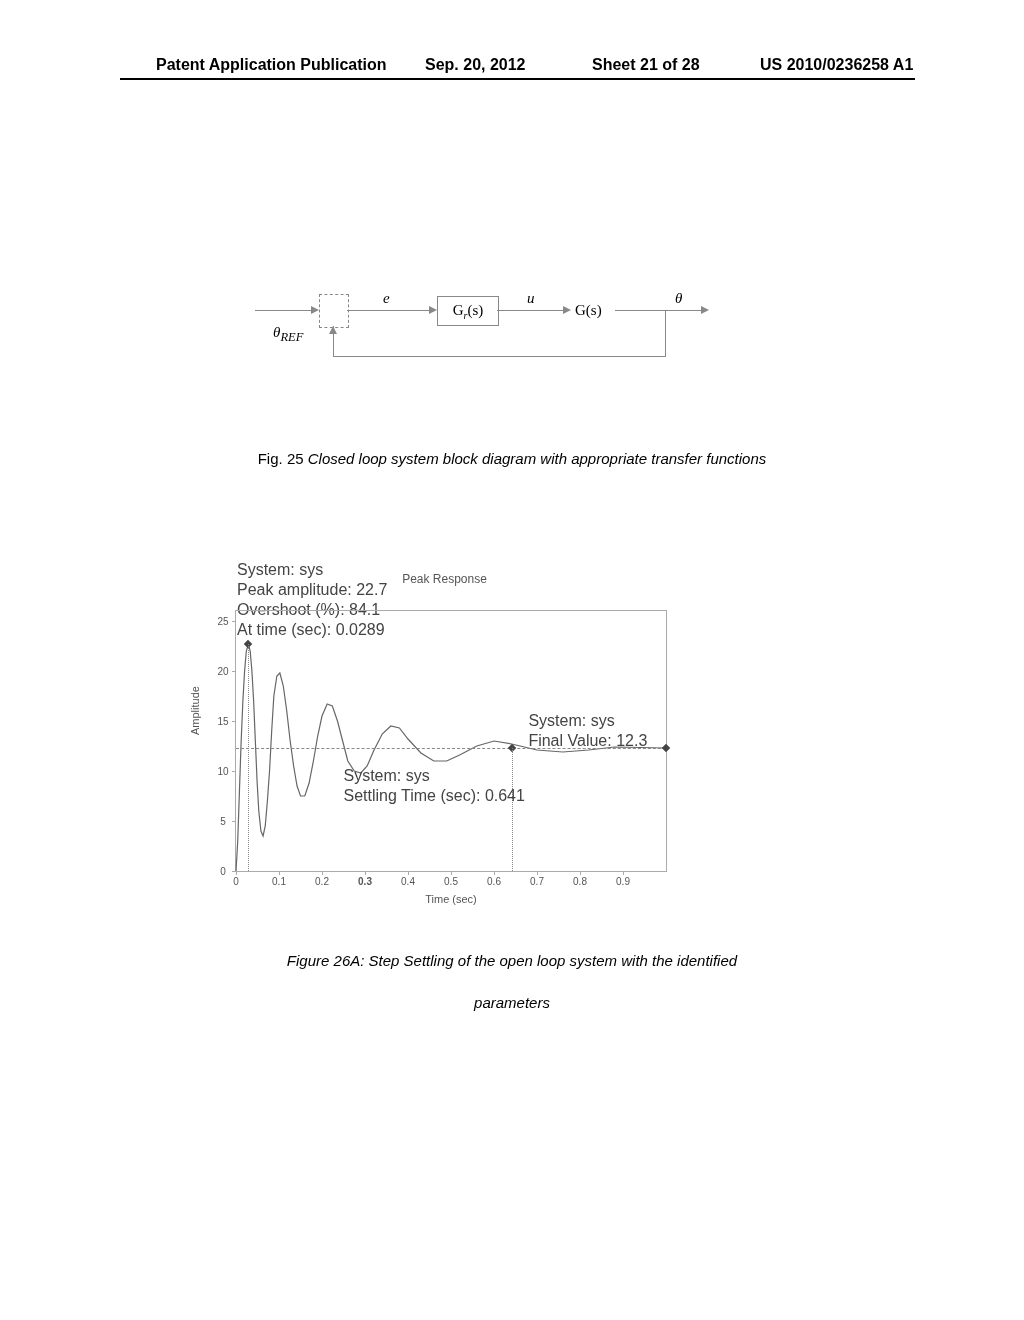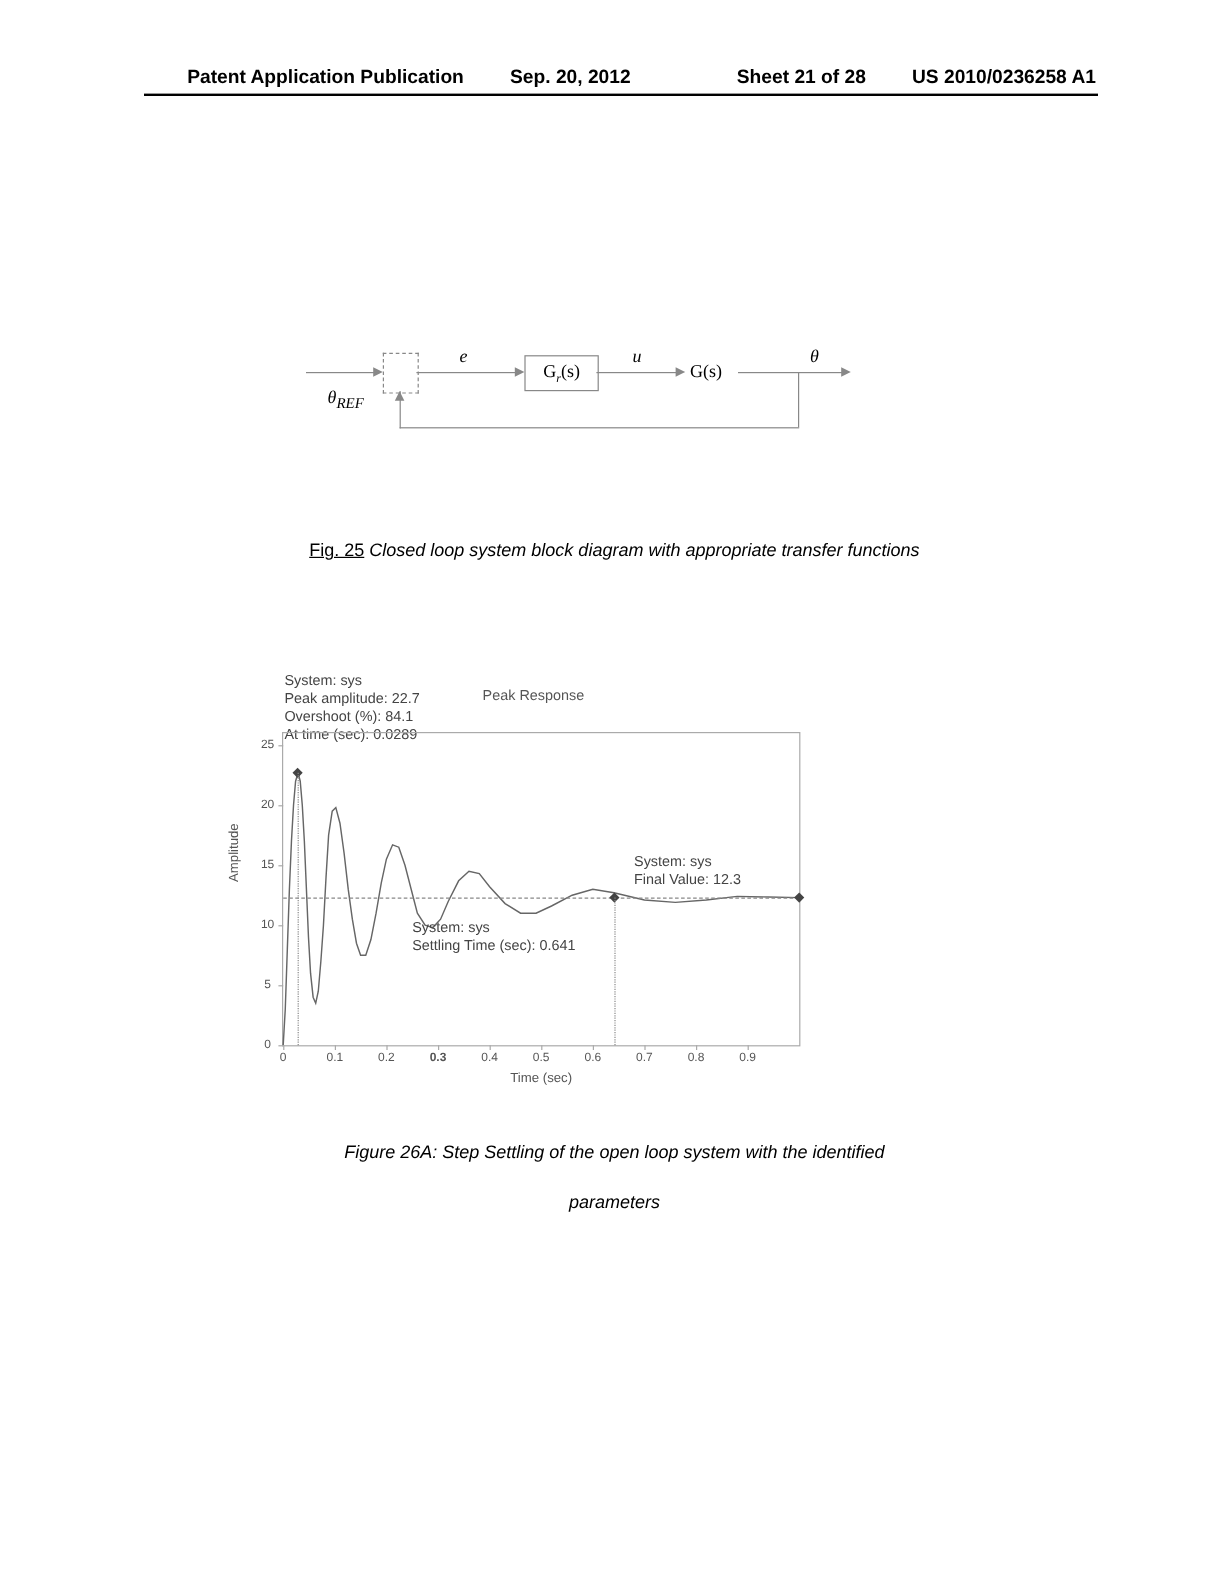--- a/index.html
+++ b/index.html
@@ -15,21 +15,21 @@
   .header {
     position: absolute;
     top: 56px;
     left: 0;
     width: 100%;
     font-size: 16px;
     font-weight: bold;
   }
   .header .left { position: absolute; left: 120px; margin-left: 36px; }
   .header .center { position: absolute; left: 425px; }
-  .header .right1 { position: absolute; left: 614px; }
+  .header .right1 { position: absolute; left: 592px; }
   .header .right2 { position: absolute; left: 760px; }
 
   .hr-line {
     position: absolute;
     top: 78px;
     left: 120px;
     width: 795px;
     border-top: 2px solid #000;
   }
 
@@ -67,21 +67,21 @@
 
   .fig25-cap {
     position: absolute;
     top: 450px;
     left: 0; width: 100%;
     text-align: center;
     font-size: 15px;
     font-family: Arial, sans-serif;
     font-style: italic;
   }
-  .fig25-cap .prefix { font-style: normal; text-decoration: underline; }
+  .fig25-cap .prefix { font-style: normal; }
 
   
   .chart {
     position: absolute;
     top: 560px;
     left: 175px;
     width: 490px;
     height: 340px;
     font-family: Arial, sans-serif;
     font-size: 10px;
@@ -117,21 +117,21 @@
   .marker {
     position: absolute;
     width: 6px; height: 6px;
     background: #444;
     transform: translate(-50%,-50%) rotate(45deg);
   }
   .vline { position: absolute; border-left: 1px dotted #888; }
   .hline-d { position:absolute; border-top:1px dashed #888; }
   .anno {
     position: absolute;
-    font-size: 12px;
+    font-size: 16px;
     line-height: 1.25;
     color: #444;
     white-space: nowrap;
   }
   .chart-title {
     position: absolute;
     top: 12px; left: 55%; transform: translateX(-50%);
     font-size: 12px;
     color: #555;
   }

